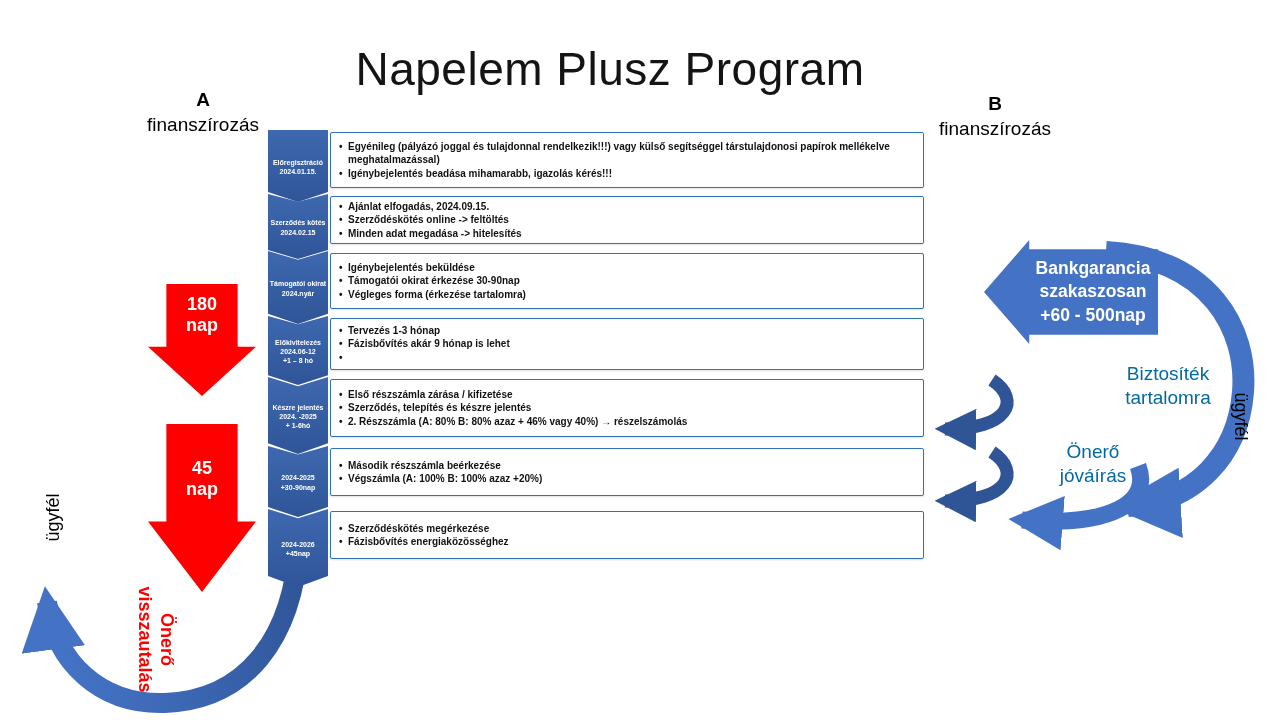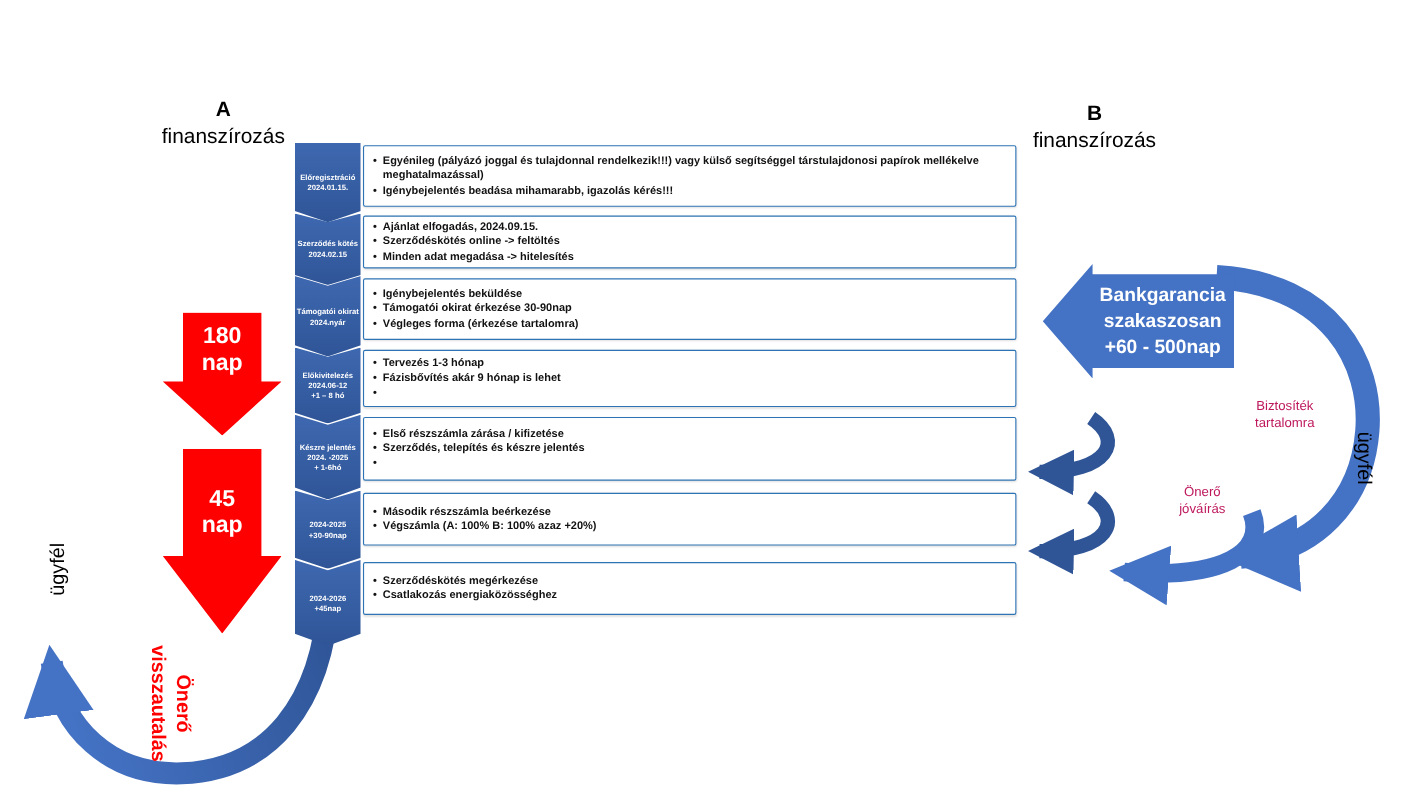--- a/index.html
+++ b/index.html
@@ -24,35 +24,35 @@
   .chev-text{font-size:7px;line-height:1.3;font-weight:600;padding-top:2px;}
 
   .box{position:absolute;left:330px;width:594px;border:1px solid #2E74B5;border-radius:2px;
        background:#fff;display:flex;flex-direction:column;justify-content:center;
        padding:2px 8px;box-sizing:border-box;box-shadow:0 1px 2px rgba(0,0,0,.12);}
   .bullet-row{display:flex;font-size:10px;font-weight:700;color:#111;line-height:1.32;}
   .bullet-row .marker{width:9px;flex:none;}
   .bullet-row.no-bullet .marker{visibility:hidden;}
 
   .red-arrow{position:absolute;background:#FE0000;color:#fff;text-align:center;
-             font-weight:700;font-size:21px;line-height:1.15;}
+             font-weight:700;font-size:18px;line-height:1.15;}
   #arrow180{left:148px;top:284px;width:108px;height:112px;
             clip-path:polygon(17% 0,83% 0,83% 56%,100% 56%,50% 100%,0 56%,17% 56%);}
   #arrow180 .al{margin-top:10px;}
-  #arrow45{left:148px;top:408px;width:108px;height:168px;
+  #arrow45{left:148px;top:424px;width:108px;height:168px;
            clip-path:polygon(17% 0,83% 0,83% 58%,100% 58%,50% 100%,0 58%,17% 58%);}
   #arrow45 .al{margin-top:34px;}
 
-  #bankArrow{position:absolute;left:948px;top:240px;width:174px;height:104px;background:#4472C4;
+  #bankArrow{position:absolute;left:984px;top:240px;width:174px;height:104px;background:#4472C4;
              clip-path:polygon(0 50%,26% 0,26% 9%,100% 9%,100% 91%,26% 91%,26% 100%);
              color:#fff;display:flex;flex-direction:column;justify-content:center;text-align:center;
              font-size:17.5px;font-weight:600;line-height:1.35;
              padding-left:44px;box-sizing:border-box;}
 
-  .note{position:absolute;font-size:12px;color:#be185d;text-align:center;line-height:1.25;}
+  .note{position:absolute;font-size:19px;color:#0369a1;text-align:center;line-height:1.25;}
   #biztositek{left:1103px;top:362px;width:130px;}
   #oneroJovairas{left:1038px;top:440px;width:110px;}
 
   .vtext{position:absolute;font-size:18px;color:#000;text-align:center;white-space:nowrap;}
   #ugyfelLeft{left:8px;top:507px;width:90px;transform:rotate(-90deg);}
   #ugyfelRight{left:1203px;top:406px;width:74px;transform:rotate(90deg);}
   #oneroVissza{position:absolute;left:82px;top:618px;width:146px;transform:rotate(90deg);
                color:#FF0000;font-weight:700;font-size:18px;line-height:1.2;text-align:center;}
 </style>
 </head>
@@ -73,20 +73,21 @@
         <path d="M0,0 L6,3 L0,6 Z" fill="#2F5597"></path>
       </marker>
     </defs>
     <path d="M 299 542 C 293 640 245 700 165 703 C 100 705 55 662 47 602" fill="none" stroke="url(#gradBL)" stroke-width="20" marker-end="url(#ah-blue)"></path>
     <path d="M 1106 252 C 1210 258 1248 330 1243 392 C 1238 455 1195 502 1128 506" fill="none" stroke="#4472C4" stroke-width="22" marker-end="url(#ah-blue)"></path>
     <path d="M 992 380 C 1022 400 1008 430 945 429" fill="none" stroke="#2F5597" stroke-width="13" marker-end="url(#ah-navy)"></path>
     <path d="M 992 452 C 1022 472 1008 502 945 501" fill="none" stroke="#2F5597" stroke-width="13" marker-end="url(#ah-navy)"></path>
     <path d="M 1138 466 C 1152 502 1112 527 1022 520" fill="none" stroke="#4472C4" stroke-width="17" marker-end="url(#ah-blue)"></path>
   </svg>
 
+  <div class="title">Napelem Plusz Program</div>
 
   <div class="branch" id="branchA">
     <div class="letter">A</div>
     <div>finanszírozás</div>
   </div>
 
   <div class="branch" id="branchB">
     <div class="letter">B</div>
     <div>finanszírozás</div>
   </div>
@@ -201,20 +202,21 @@
             <div class="bullet-row">
               <span class="marker">•</span>
               <span class="btext">Első részszámla zárása / kifizetése</span>
             </div>
             <div class="bullet-row">
               <span class="marker">•</span>
               <span class="btext">Szerződés, telepítés és készre jelentés</span>
             </div>
             <div class="bullet-row">
               <span class="marker">•</span>
+              <span class="btext">2. Részszámla (A: 80% B: 80% azaz + 46% vagy 40%)  → részelszámolás</span>
             </div>
           </div>
     </div>
   </div>
 
   <div class="step">
     <div class="chevron" style="top: 446px; height: 71px;">
       <div class="chev-text">
             <div>2024-2025</div>
             <div>+30-90nap</div>
@@ -242,21 +244,21 @@
           </div>
     </div>
     <div class="box" style="top: 511px; height: 48px;">
       <div class="bullets">
             <div class="bullet-row">
               <span class="marker">•</span>
               <span class="btext">Szerződéskötés megérkezése</span>
             </div>
             <div class="bullet-row">
               <span class="marker">•</span>
-              <span class="btext">Csatlakozás energiaközösséghez</span>
+              <span class="btext">Fázisbővítés energiaközösséghez</span>
             </div>
           </div>
     </div>
   </div>
 </div>
 
   <div class="red-arrow" id="arrow180">
     <div class="al">180</div>
     <div>nap</div>
   </div>

